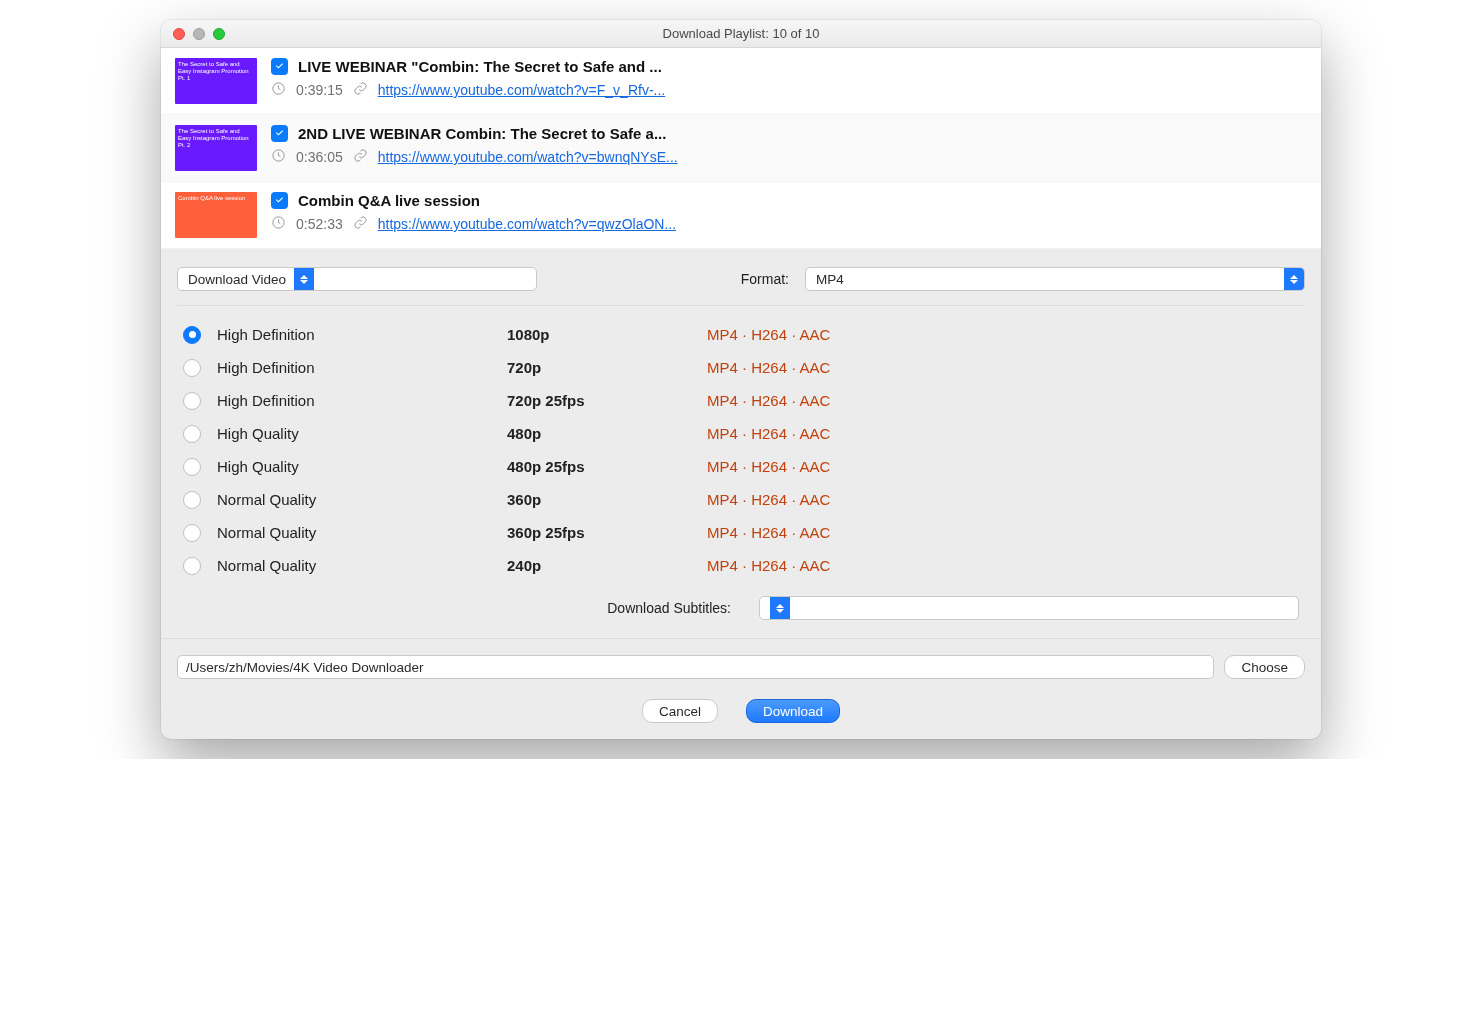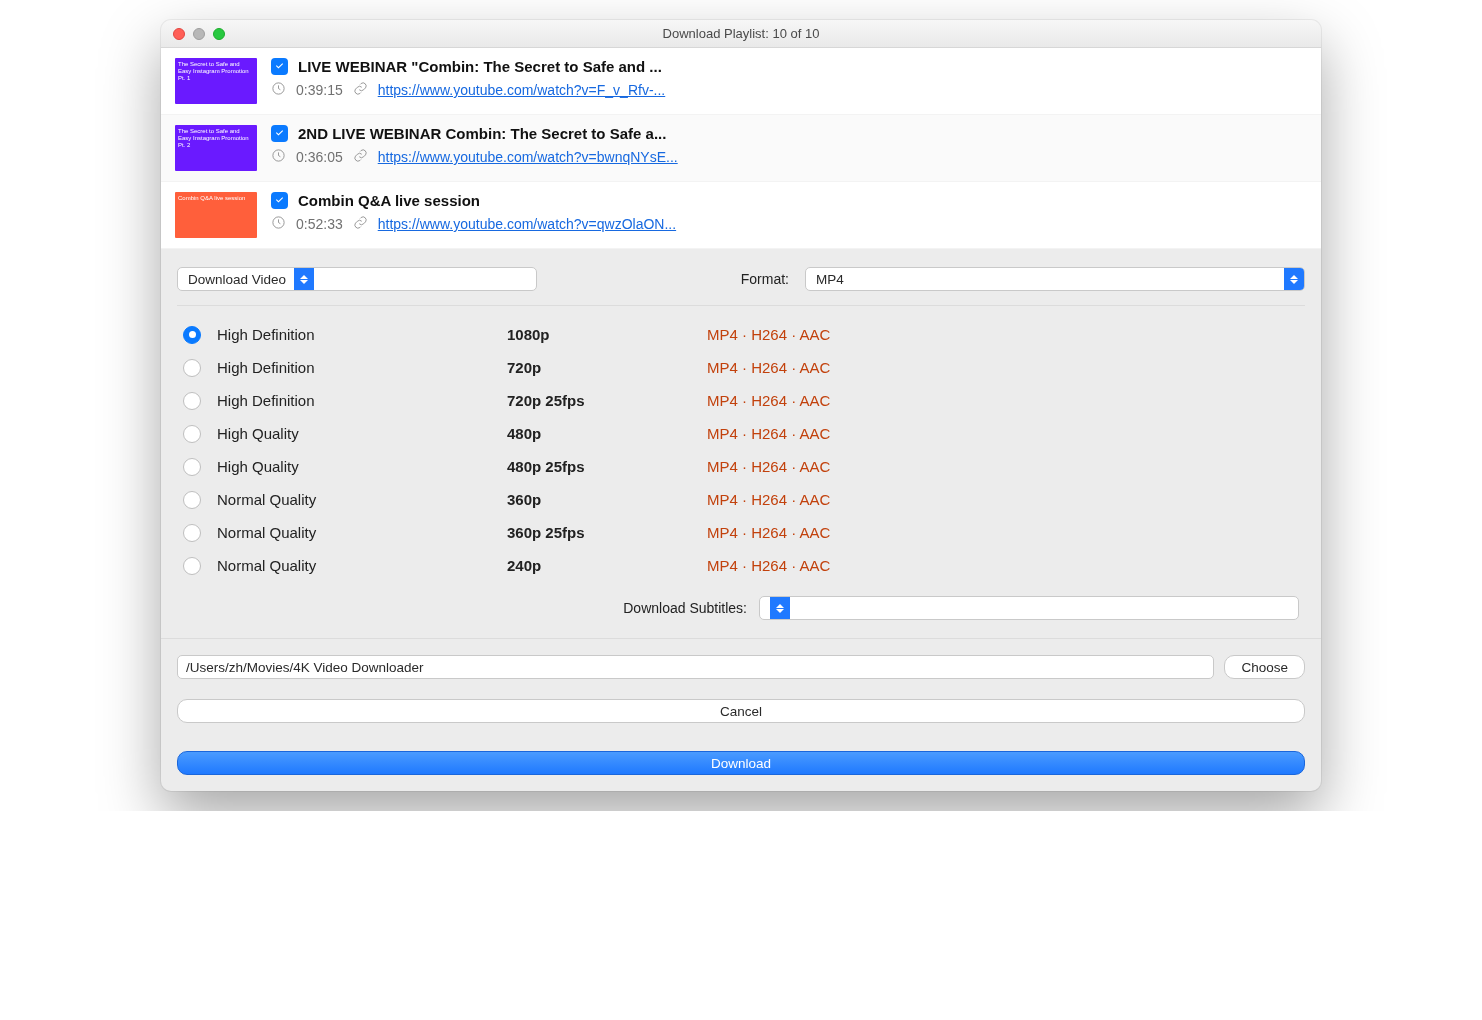--- a/index.html
+++ b/index.html
@@ -132,21 +132,21 @@
     background:#fff;
     display:flex;align-items:center;justify-content:center;
   }
   .radio.selected { border-color:#0a7aff; background:#0a7aff; }
   .radio.selected::after { content:""; width:7px;height:7px;border-radius:50%;background:#fff; }
   .q-res { font-weight:700; }
   .q-codec { color:#c2410c; }
 
   .subs-row {
     display:flex; align-items:center; justify-content:flex-end;
-    gap:12px;
+    gap:28px;
     padding: 10px 6px 18px 6px;
   }
   .subs-label { font-size:14px; color:#222; }
 
   .path-section { border-top:1px solid #dcdcdc; padding:16px 16px 0 16px; display:flex; gap:10px;align-items:center; }
   .path-input {
     flex:1; height:24px;
     background:#fff; border:1px solid #c9c9c9; border-radius:5px;
     padding:0 8px; font-size:13.5px; color:#2a2a2a;
     display:flex; align-items:center;
@@ -155,21 +155,21 @@
     height:24px; padding:0 16px;
     background:#fff; border:1px solid #c9c9c9; border-radius:10px;
     font-size:13.5px; color:#2a2a2a;
     display:flex; align-items:center; justify-content:center;
   }
   .mac-btn.primary {
     background:linear-gradient(#4a9bff,#1f79ff);
     border-color:#1a66db;
     color:#fff;
   }
-  .footer { padding:20px 16px 16px 16px; display:flex; justify-content:space-between; gap:28px;flex-direction:column; }
+  .footer { padding:20px 16px 16px 16px; display:flex; justify-content:center; gap:28px; }
 </style>
 </head>
 <body>
 
 <div class="window">
   <div class="titlebar">
     <div class="traffic">
       <div class="tl-btn tl-close"></div>
       <div class="tl-btn tl-min"></div>
       <div class="tl-btn tl-max"></div>

